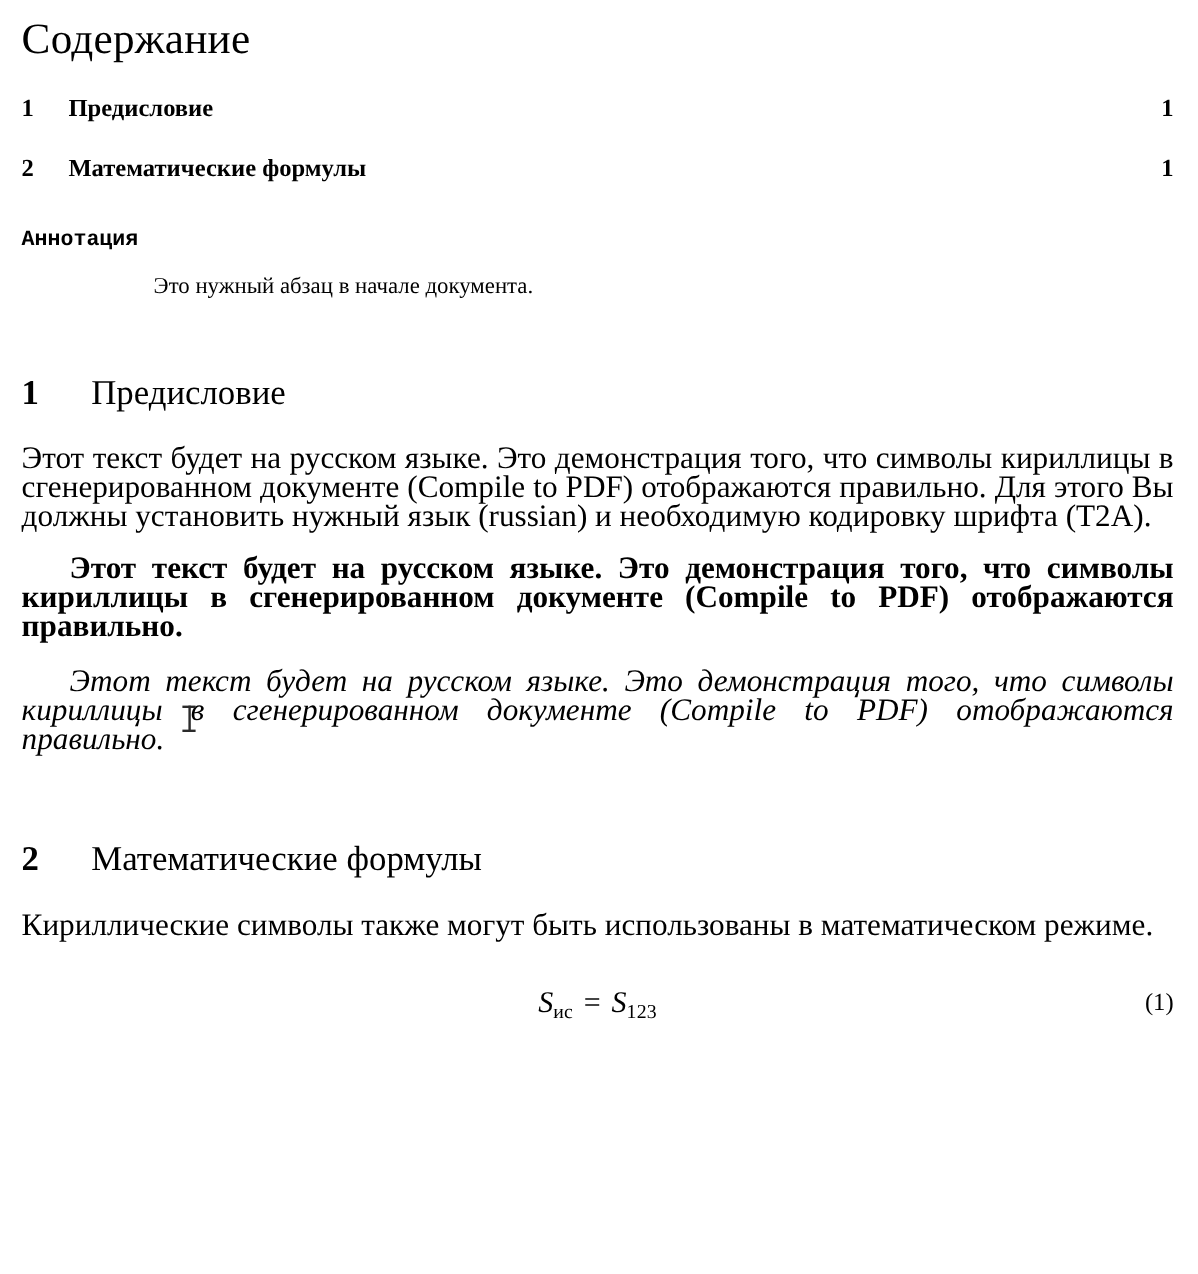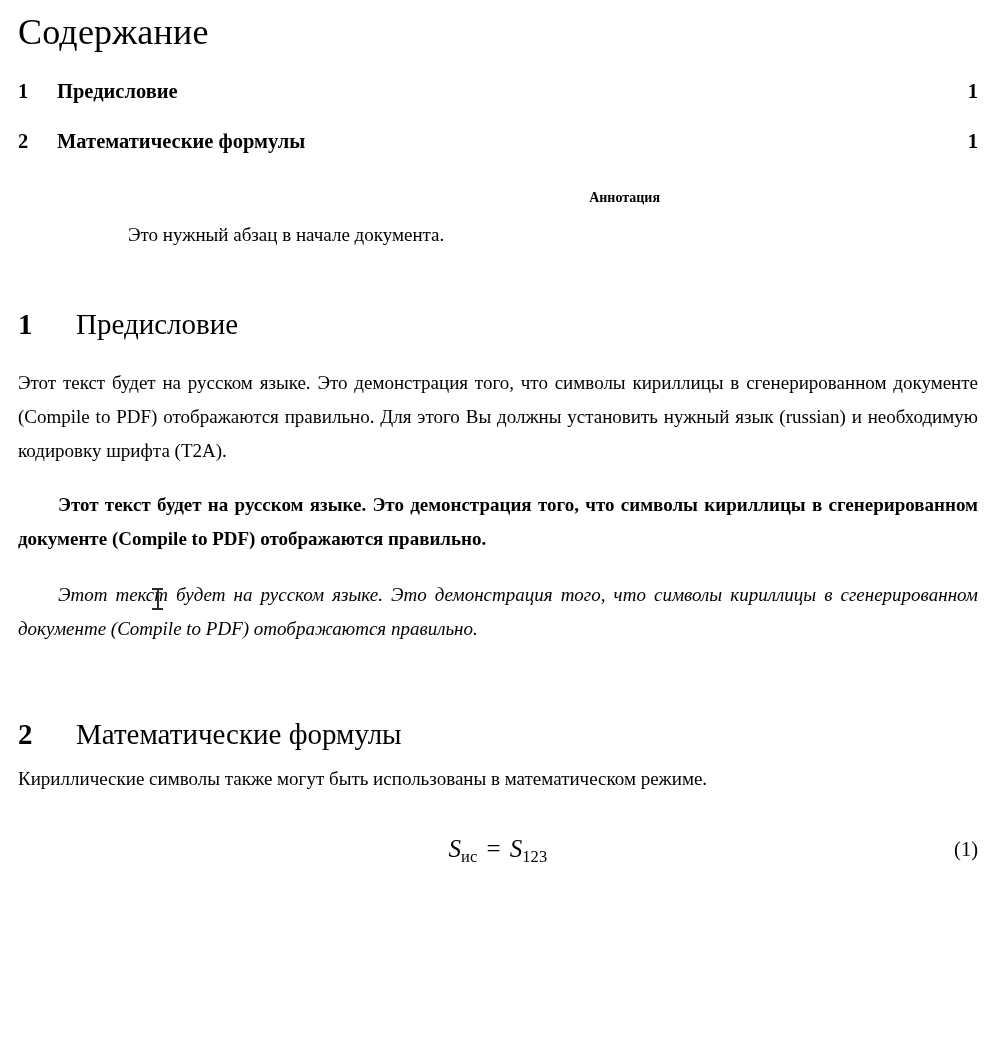--- a/index.html
+++ b/index.html
@@ -73,27 +73,28 @@
     text-align: right;
     padding-left: 10px;
   }
 
   
   .abstract-block {
     margin-top: 40px;
     width: 960px;
   }
   .abstract-title {
-    text-align: right;
-    font-weight: bold;
-    font-size: 14px;
+    text-align: left;
+    font-weight: bold;
+    font-size: 18px;
     line-height: 1.0;
     margin: 0;
     
     padding-right: 318px;
+    font-family: Liberation Mono, monospace;
   }
   .abstract-body {
     margin: 0;
     padding-top: 20px;
     padding-left: 110px;
     padding-right: 360px;
     font-size: 19px;
     line-height: 1.0;
     text-align: justify;
   }
@@ -113,40 +114,40 @@
   }
   .section-head .sec-title {
     flex: 1 1 auto;
     font-weight: normal;
   }
   #section-1-head { margin-top: 66px; }
   #section-2-head { margin-top: 74px; }
 
   
   .para {
-    font-size: 19px;
-    line-height: 34px;
+    font-size: 26px;
+    line-height: 24px;
     text-align: justify;
     text-justify: inter-word;
     margin: 0;
     width: 960px;
   }
   #para-intro { margin-top: 27px; }
 
   .para.bold {
     font-weight: bold;
     margin-top: 20px;
     text-indent: 40px;
   }
   .para.italic {
     font-style: italic;
     margin-top: 22px;
     text-indent: 40px;
   }
-  #para-math-intro { margin-top: 13px; }
+  #para-math-intro { margin-top: 28px; }
 
   
   .equation-row {
     position: relative;
     width: 960px;
     margin-top: 30px;
     height: 46px;
   }
   .equation {
     position: absolute;

